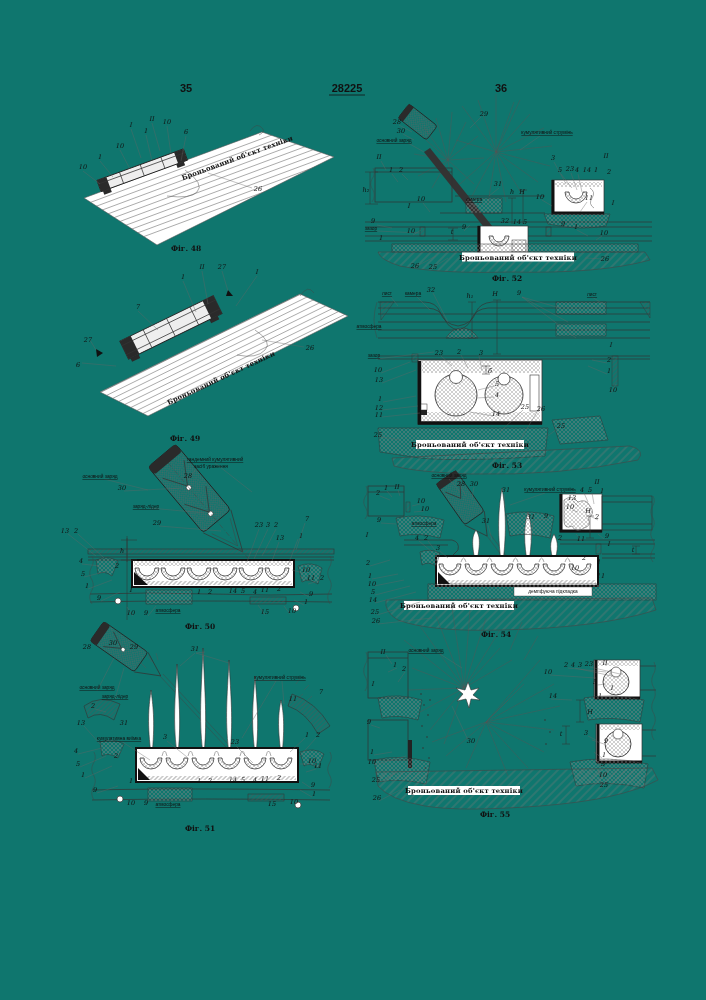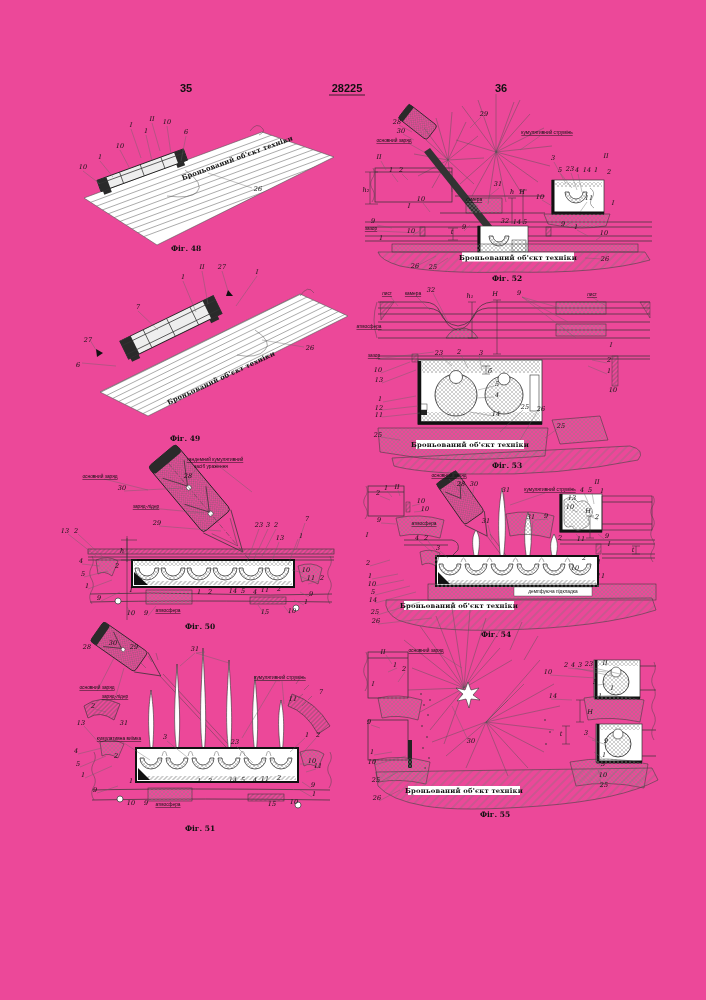--- a/index.html
+++ b/index.html
@@ -1,16 +1,16 @@
 <!DOCTYPE html>
 <html><head>
 <meta charset="utf-8">
 <style>
   html,body{margin:0;padding:0;background:#e9e9e9;}
-  .page{width:706px;height:1000px;background:#ec4899;margin:0 auto;position:relative;
+  .page{width:706px;height:1000px;background:#0f766e;margin:0 auto;position:relative;
         font-family:"Liberation Sans",sans-serif;}
   svg{display:block;}
   .hdr{font:bold 11px "Liberation Sans",sans-serif;fill:#111;text-anchor:middle;}
   .lbl{font:italic 6.5px "DejaVu Serif",serif;fill:#111;text-anchor:middle;}
   .d{font:italic 6.5px "DejaVu Serif",serif;fill:#111;text-anchor:middle;}
   .w{font:4.8px "Liberation Sans",sans-serif;fill:#111;text-anchor:middle;}
   .wu{font:4.8px "Liberation Sans",sans-serif;fill:#111;text-anchor:middle;text-decoration:underline;}
   .cap{font:bold 7.5px "DejaVu Serif",serif;fill:#111;text-anchor:middle;}
   .banner{font:bold 6.8px "DejaVu Serif",serif;fill:#111;text-anchor:middle;letter-spacing:.2px;}
   .ln{stroke:#333;stroke-width:.7;fill:none;}

